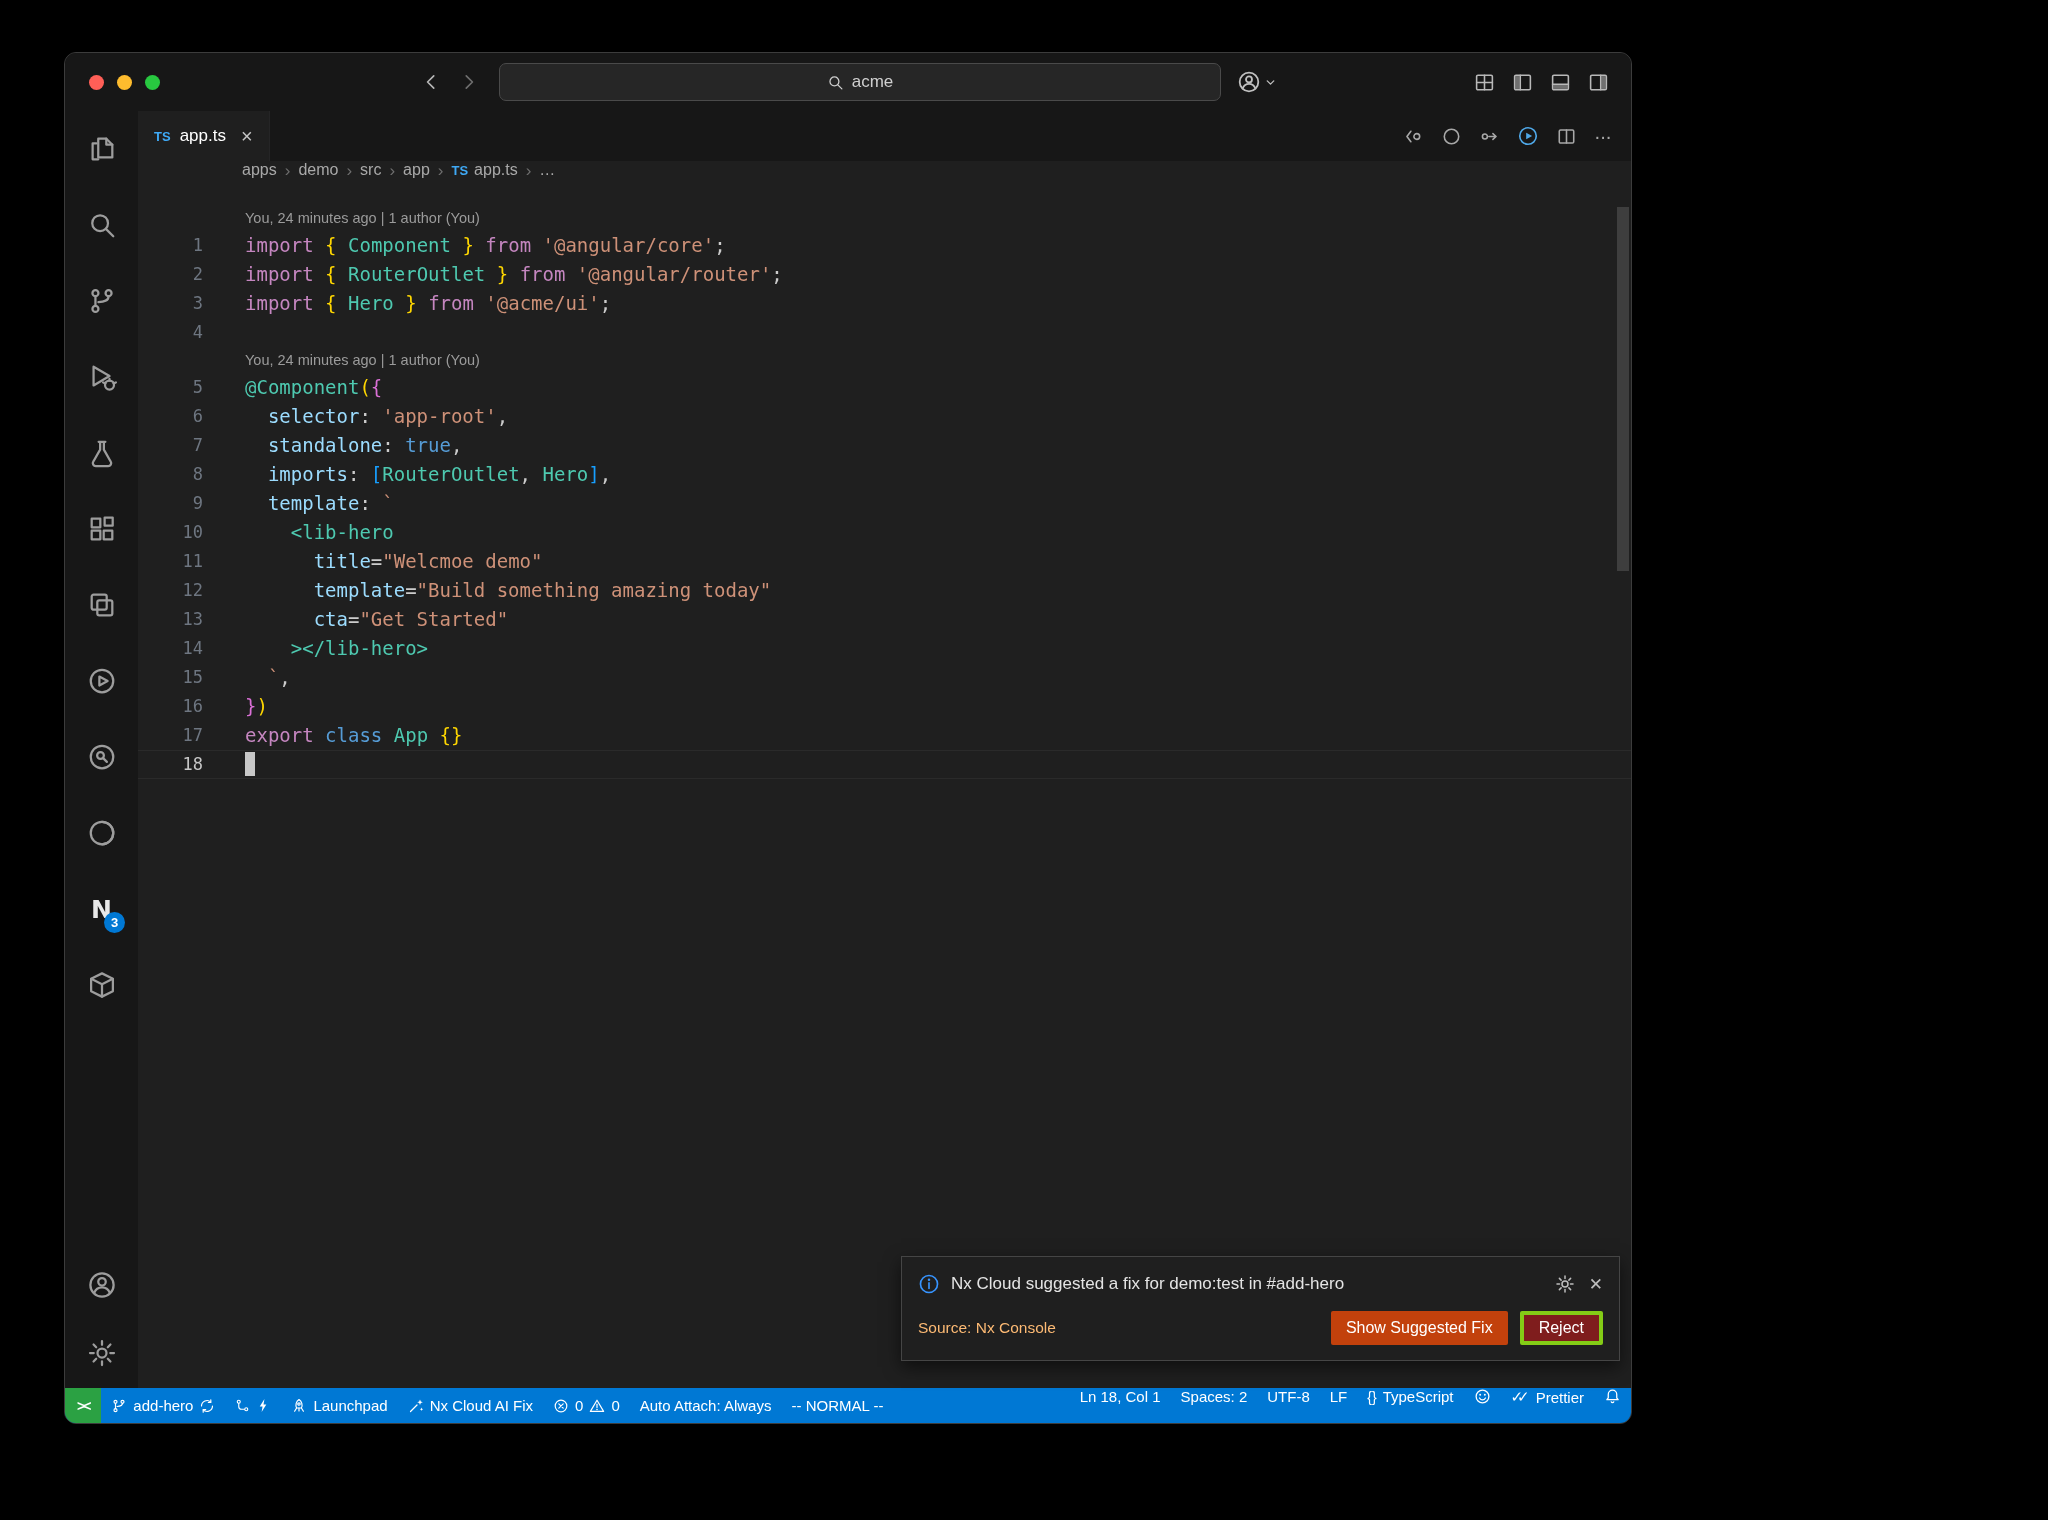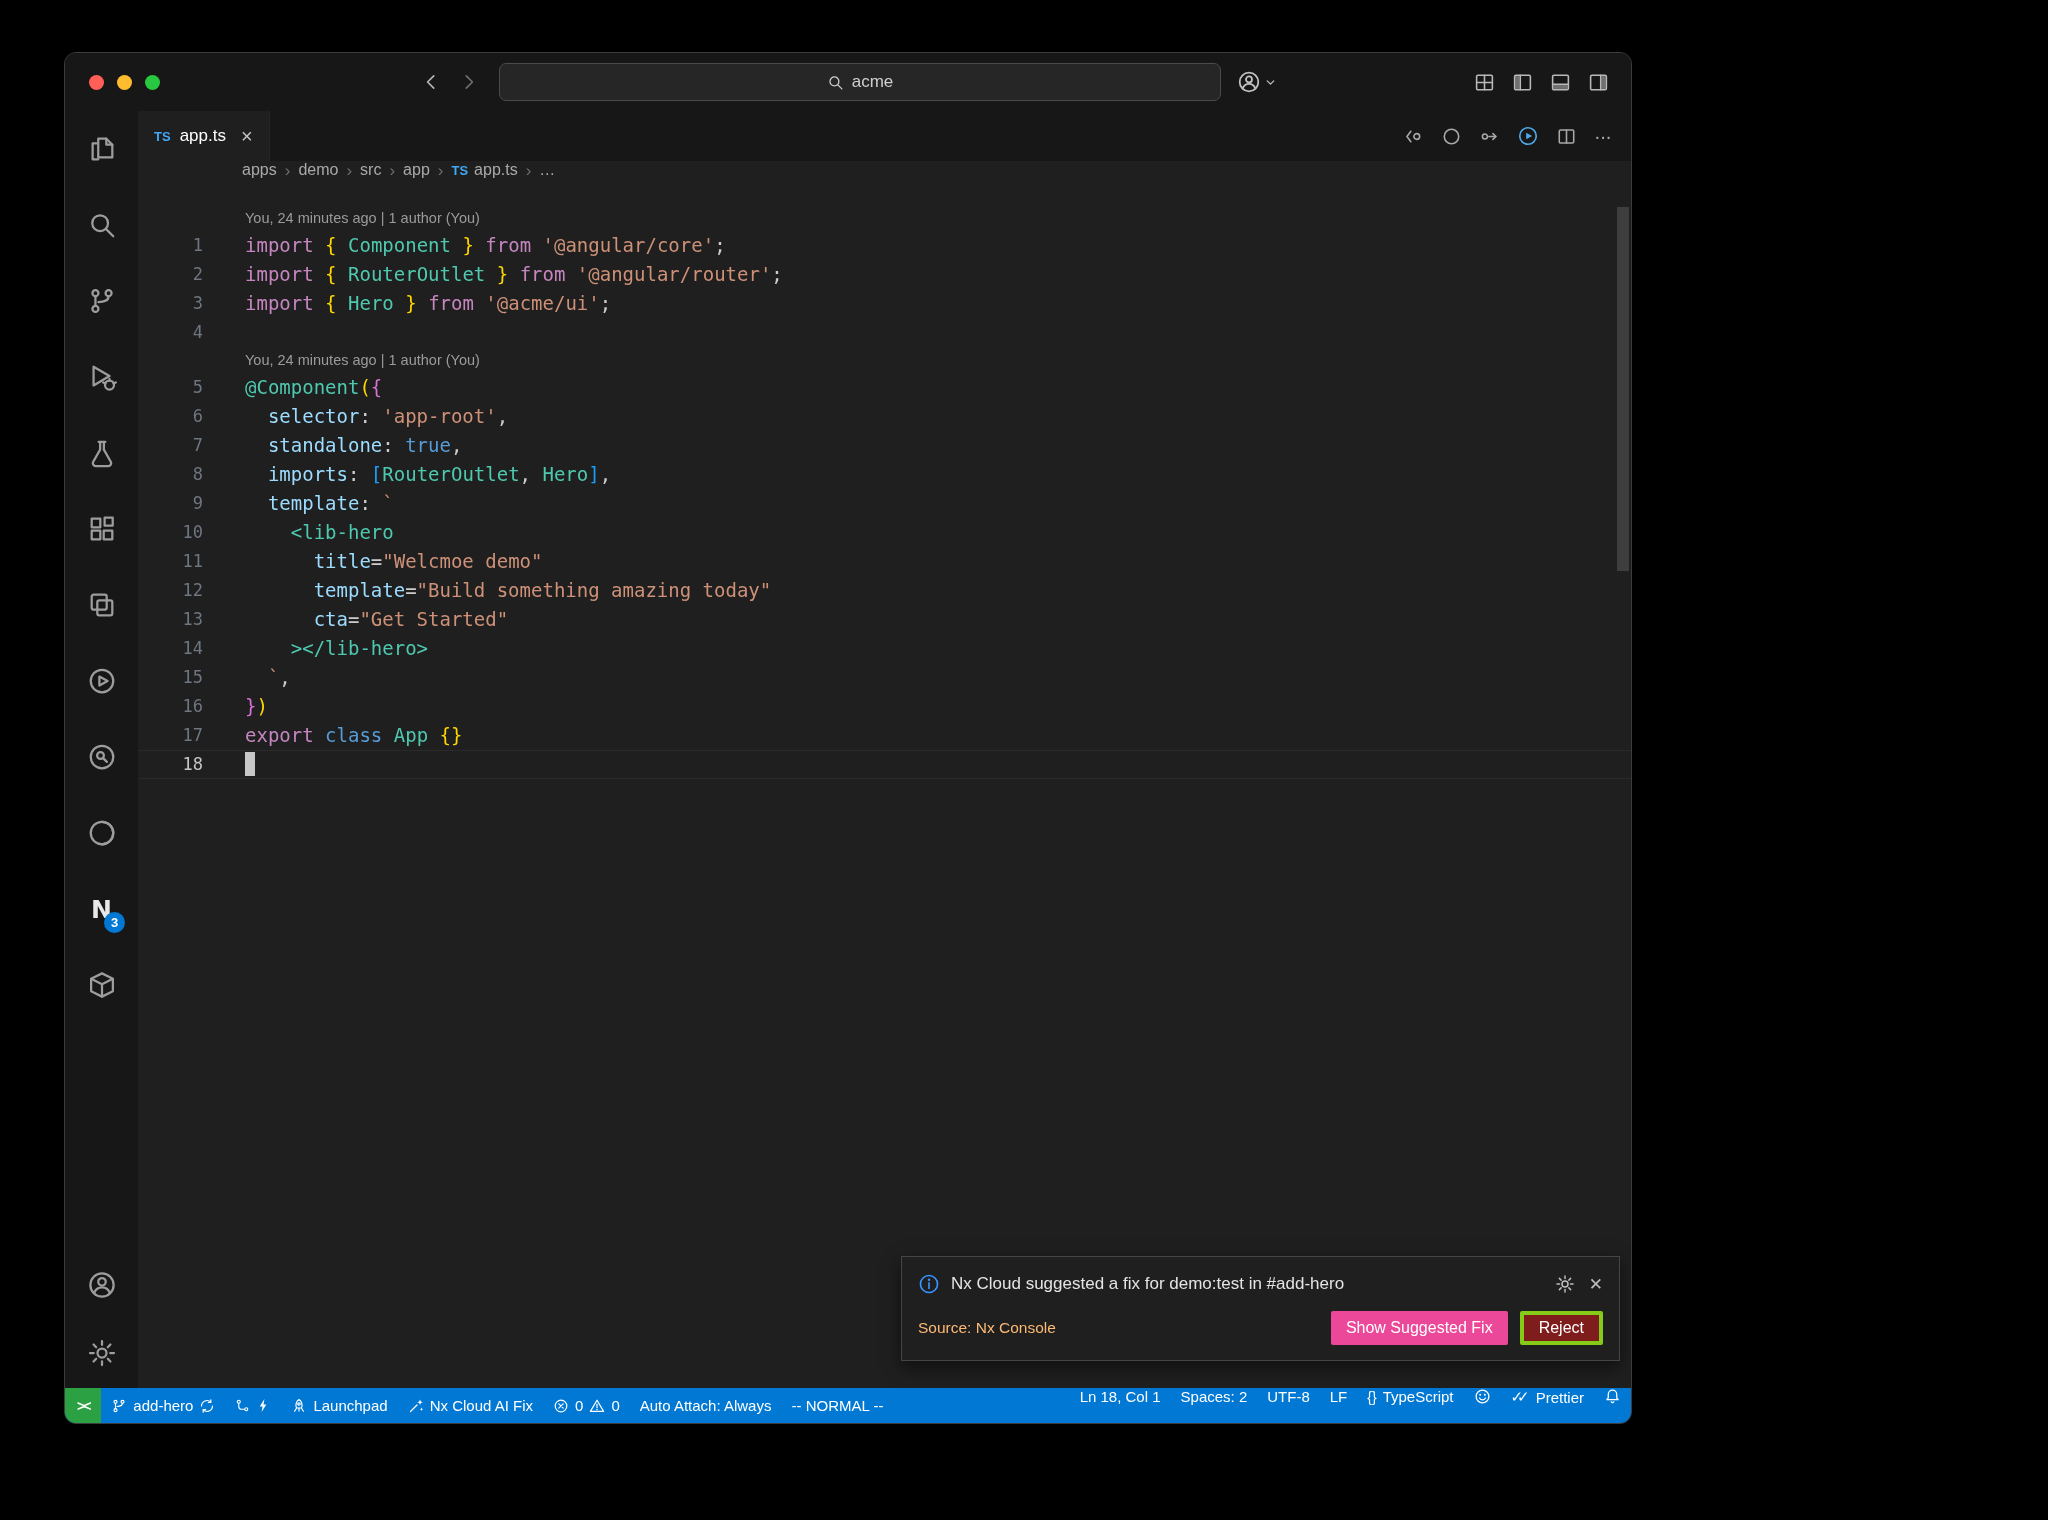--- a/index.html
+++ b/index.html
@@ -77,21 +77,21 @@
                   border:1px solid #454545; box-shadow:0 6px 16px rgba(0,0,0,.55); z-index:10;
                   padding:16px 16px 15px 16px; color:#d6d6d6; }
   .notif-row1 { display:flex; align-items:center; gap:11px; }
   .notif-msg { flex:1; font-size:17px; color:#e4e4e4; }
   .notif-icons { display:flex; gap:14px; color:#bdbdbd; }
   .notif-row2 { display:flex; align-items:center; margin-top:16px; }
   .notif-src { font-size:15.5px; color:#fdba74; }
   .notif-btns { margin-left:auto; display:flex; gap:12px; }
   .btn { height:34px; display:flex; align-items:center; padding:0 15px; font-size:16px;
          border-radius:2px; color:#fff; }
-  .btn-primary { background:#ec4899; }
+  .btn-primary { background:#c2410c; }
   .btn-secondary { background:#7f1d1d; border:4px solid #84cc16; }
   .info-ico { color:#3794ff; }
 
   
   .statusbar { height:35px; flex:0 0 35px; background:#0078d4; color:#fff; display:flex;
                align-items:stretch; font-size:15px; }
   .sb-item { display:flex; align-items:center; gap:6px; padding:0 10px; white-space:nowrap; }
   .sb-remote { background:#2ba143; padding:0 12px; font-weight:bold; letter-spacing:-2px; font-size:14px; }
   .sb-right { margin-left:auto; display:flex; align-items:flex-start; }
   .sb-glyph { font-size:14px; }

